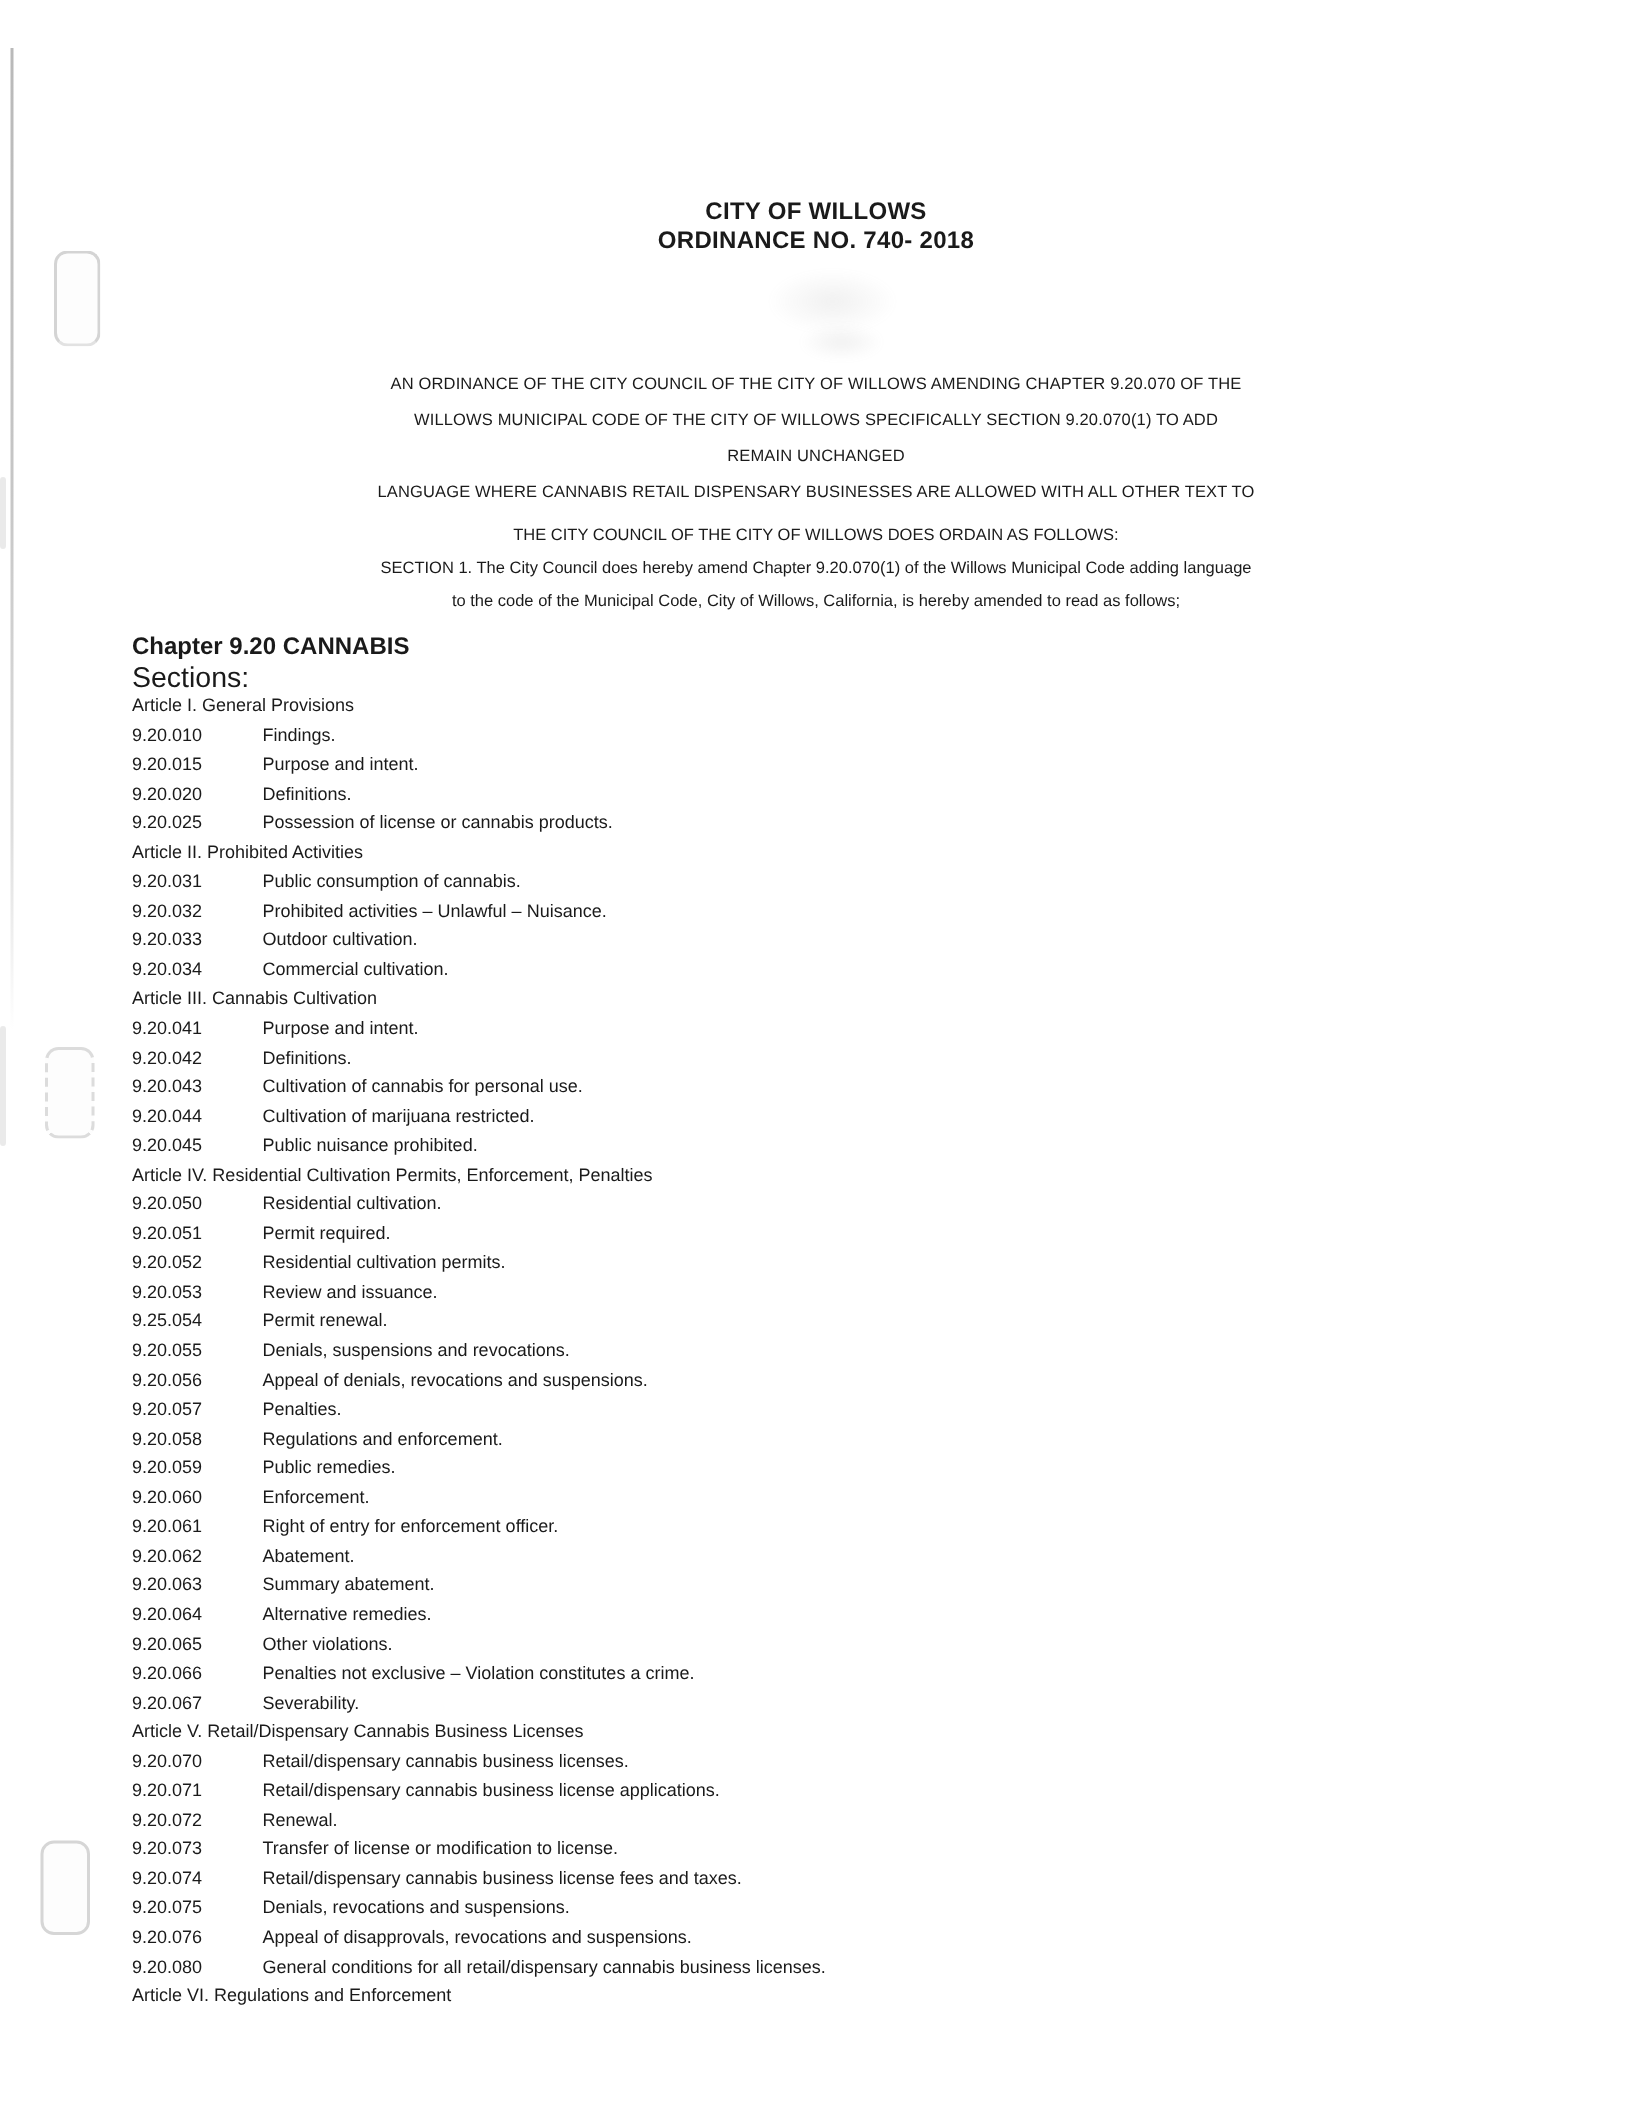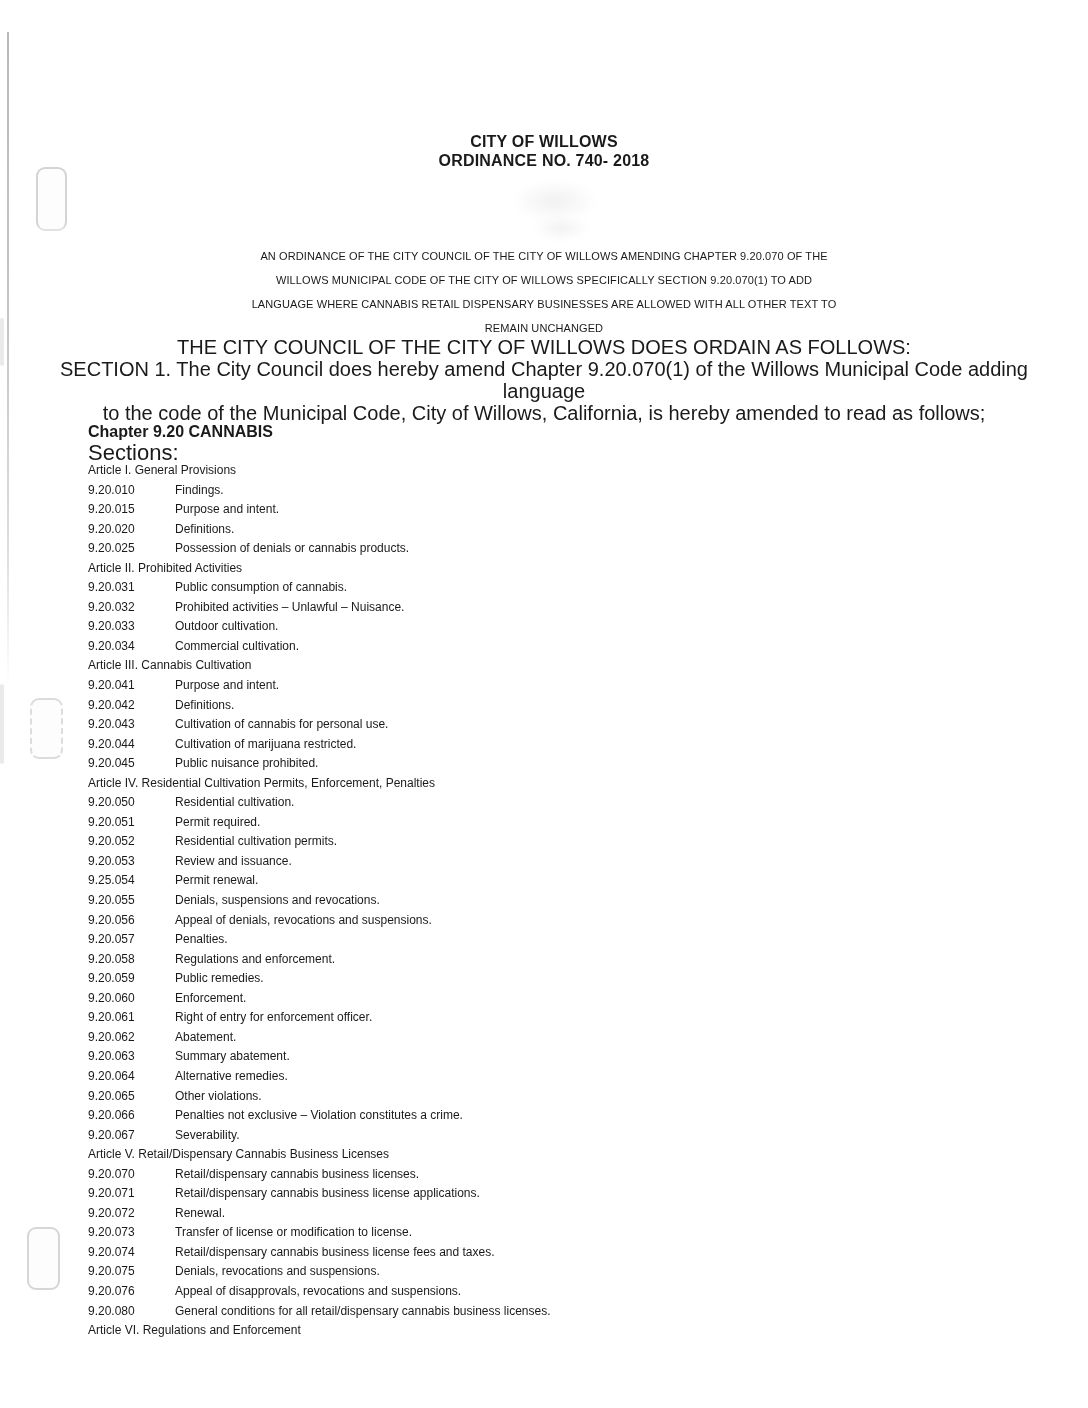--- a/index.html
+++ b/index.html
@@ -42,31 +42,31 @@
     position:absolute;top:100px;left:64px;width:960px;
     text-align:center;font-weight:bold;font-size:16px;line-height:19px;
     letter-spacing:.2px;
   }
   .title-par{
     position:absolute;top:212px;left:54px;width:980px;
     text-align:center;font-weight:normal;font-size:11px;line-height:24px;
     letter-spacing:.1px;
   }
   .ordain{
-    position:absolute;top:304px;left:54px;width:980px;
-    text-align:center;font-size:20px;line-height:22px;
+    position:absolute;top:314px;left:54px;width:980px;
+    text-align:center;font-size:11px;line-height:22px;
   }
   .ordain .bold{font-weight:normal;}
   .chapter-heading{
     position:absolute;top:390px;left:88px;
     font-weight:bold;font-size:16px;line-height:19px;
   }
   .sections-label{
     position:absolute;top:411px;left:88px;
-    font-size:22px;line-height:19px;
+    font-size:19px;line-height:19px;
   }
   .toc{
     position:absolute;top:429px;left:88px;
     font-size:12px;line-height:19.56px;
   }
   .toc-row{white-space:nowrap;height:19.56px;}
   .toc-num{display:inline-block;width:87px;}
 </style>
 </head>
 <body>
@@ -84,39 +84,39 @@
   <div class="bottom-smudge"></div>
 
   <div class="doc-header">
     <div>CITY OF WILLOWS</div>
     <div>ORDINANCE NO. 740- 2018</div>
   </div>
 
   <div class="title-par">
     <div>AN ORDINANCE OF THE CITY COUNCIL OF THE CITY OF WILLOWS AMENDING CHAPTER 9.20.070 OF THE</div>
     <div>WILLOWS MUNICIPAL CODE OF THE CITY OF WILLOWS SPECIFICALLY SECTION 9.20.070(1) TO ADD</div>
+    <div>REMAIN UNCHANGED</div>
     <div>LANGUAGE WHERE CANNABIS RETAIL DISPENSARY BUSINESSES ARE ALLOWED WITH ALL OTHER TEXT TO</div>
-    <div>REMAIN UNCHANGED</div>
   </div>
 
   <div class="ordain">
     <div>THE CITY COUNCIL OF THE CITY OF WILLOWS DOES ORDAIN AS FOLLOWS:</div>
     <div><span class="bold">SECTION 1.</span><span> The City Council does hereby amend Chapter 9.20.070(1) of the Willows Municipal Code adding language</span></div>
     <div>to the code of the Municipal Code, City of Willows, California, is hereby amended to read as follows;</div>
   </div>
 
   <div class="chapter-heading">Chapter 9.20 CANNABIS</div>
   <div class="sections-label">Sections:</div>
 
   <div class="toc">
       <div class="toc-row"><span>Article I. General Provisions</span></div>
       <div class="toc-row"><span class="toc-num">9.20.010</span><span>Findings.</span></div>
       <div class="toc-row"><span class="toc-num">9.20.015</span><span>Purpose and intent.</span></div>
       <div class="toc-row"><span class="toc-num">9.20.020</span><span>Definitions.</span></div>
-      <div class="toc-row"><span class="toc-num">9.20.025</span><span>Possession of denials or cannabis products.</span></div>
+      <div class="toc-row"><span class="toc-num">9.20.025</span><span>Possession of license or cannabis products.</span></div>
       <div class="toc-row"><span>Article II. Prohibited Activities</span></div>
       <div class="toc-row"><span class="toc-num">9.20.031</span><span>Public consumption of cannabis.</span></div>
       <div class="toc-row"><span class="toc-num">9.20.032</span><span>Prohibited activities – Unlawful – Nuisance.</span></div>
       <div class="toc-row"><span class="toc-num">9.20.033</span><span>Outdoor cultivation.</span></div>
       <div class="toc-row"><span class="toc-num">9.20.034</span><span>Commercial cultivation.</span></div>
       <div class="toc-row"><span>Article III. Cannabis Cultivation</span></div>
       <div class="toc-row"><span class="toc-num">9.20.041</span><span>Purpose and intent.</span></div>
       <div class="toc-row"><span class="toc-num">9.20.042</span><span>Definitions.</span></div>
       <div class="toc-row"><span class="toc-num">9.20.043</span><span>Cultivation of cannabis for personal use.</span></div>
       <div class="toc-row"><span class="toc-num">9.20.044</span><span>Cultivation of marijuana restricted.</span></div>

